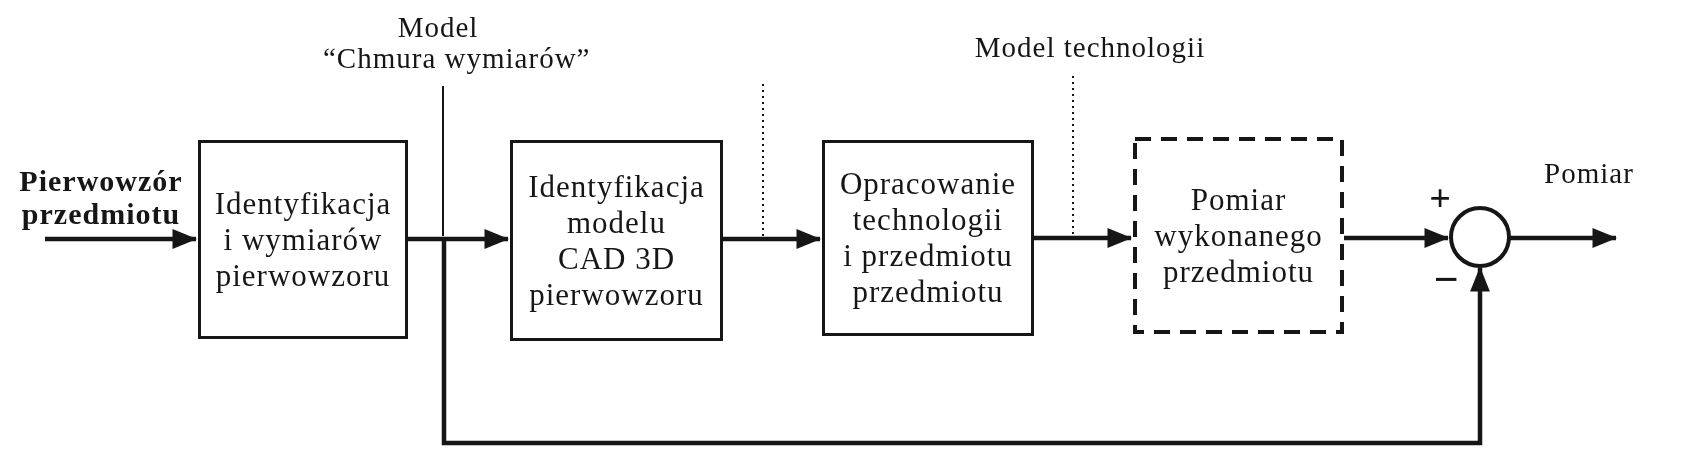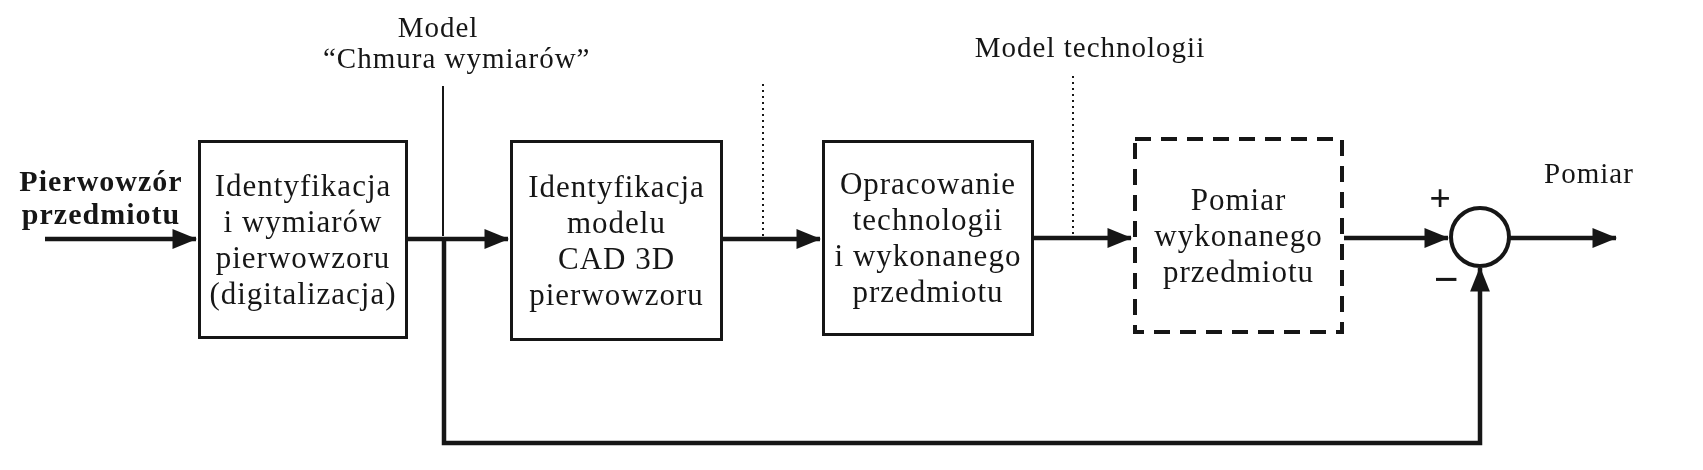--- a/index.html
+++ b/index.html
@@ -80,32 +80,31 @@
     <span>“Chmura wymiarów”</span>
   </div>
   <div class="label" id="label-model">
     <span>Model technologii</span>
   </div>
 
   <div class="box" id="box1">
     <span>Identyfikacja</span>
     <span>i wymiarów</span>
     <span>pierwowzoru</span>
-    <span>(digitalizacja)</span>
   </div>
   <div class="box" id="box2">
     <span>Identyfikacja</span>
     <span>modelu</span>
     <span>CAD 3D</span>
     <span>pierwowzoru</span>
   </div>
   <div class="box" id="box3">
     <span>Opracowanie</span>
     <span>technologii</span>
-    <span>i wykonanego</span>
+    <span>i przedmiotu</span>
     <span>przedmiotu</span>
   </div>
   <div class="box dashed" id="box4">
     <span>Pomiar</span>
     <span>wykonanego</span>
     <span>przedmiotu</span>
   </div>
 
   <div class="sign" id="plus-sign">+</div>
   <div class="sign" id="minus-sign">−</div>

